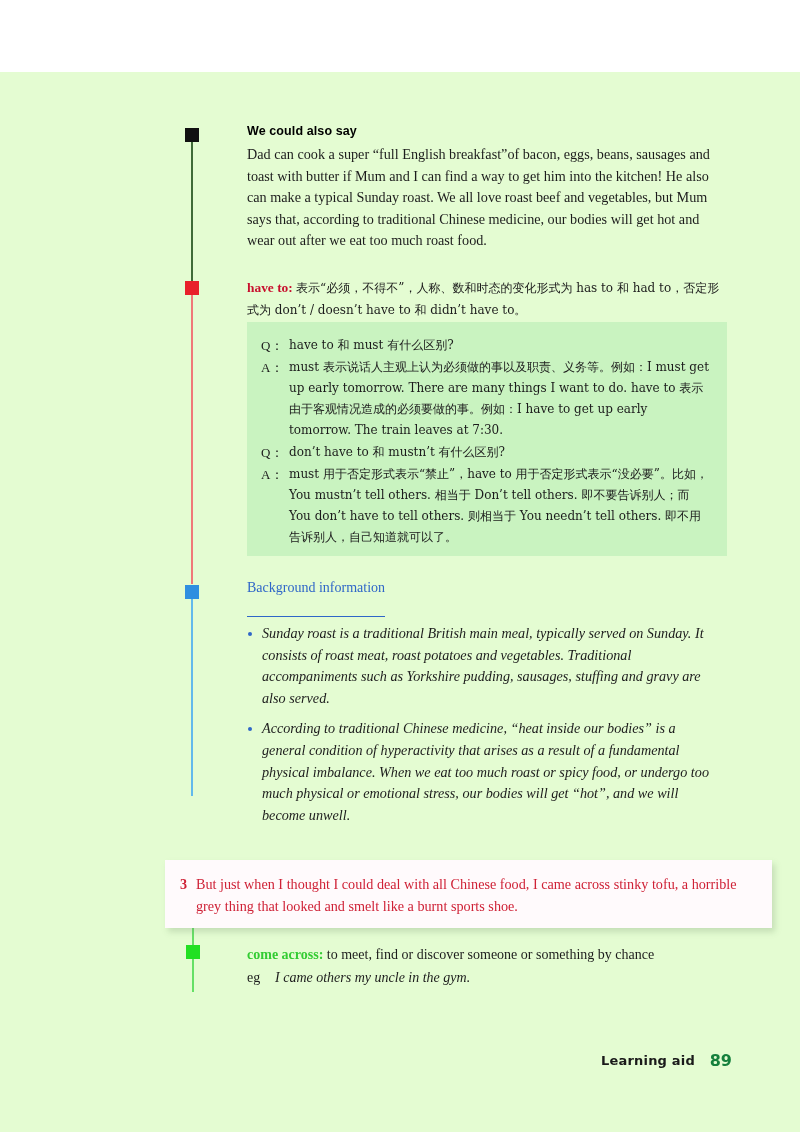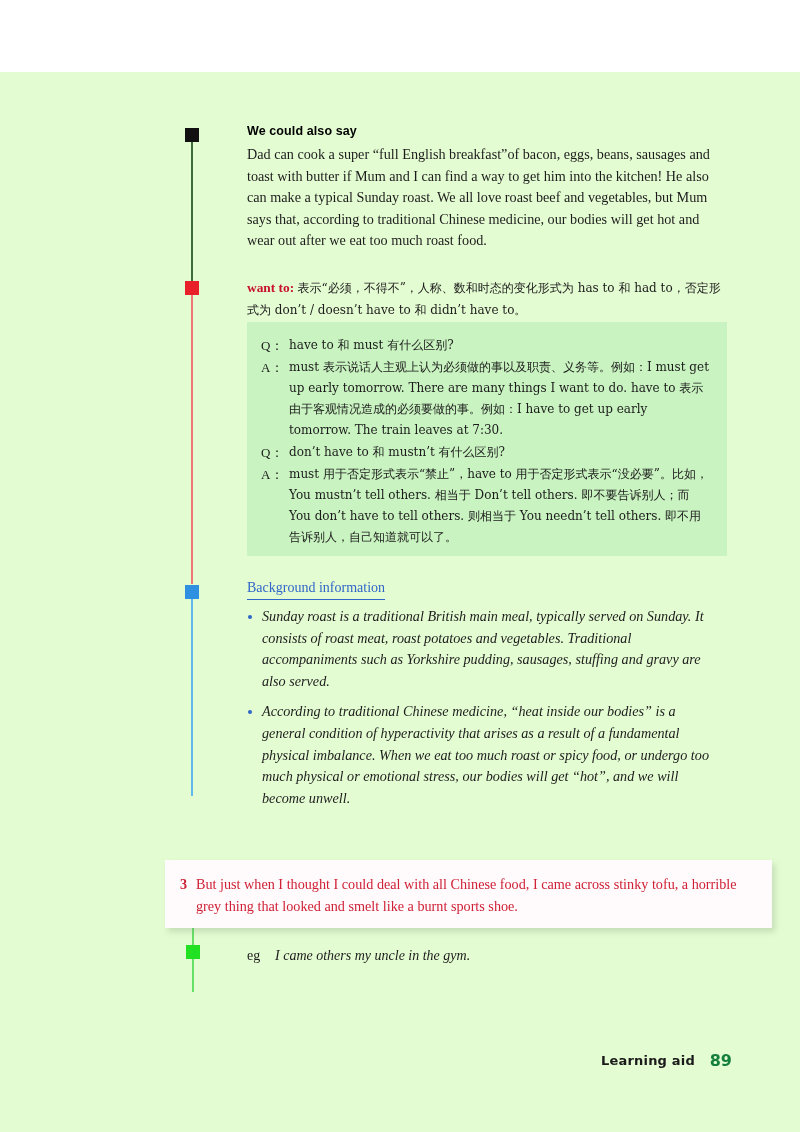--- a/index.html
+++ b/index.html
@@ -113,21 +113,21 @@
     flex: 1 1 auto;
   }
 
   
   .bg-heading {
     color: #2f66c8;
     font-size: 14px;
     line-height: 20px;
     display: inline-block;
     border-bottom: 1px solid #2f66c8;
-    padding-bottom: 1px;
+    padding-bottom: 18px;
   }
   .bullets {
     margin: 6px 16px 0 0;
     padding: 0;
     list-style: none;
     font-style: italic;
   }
   .bullets li {
     position: relative;
     padding-left: 15px;
@@ -249,21 +249,21 @@
   <div class="rail-square" style="left:186px; top:945px; background:#22e022;"></div>
 </div>
 
 <div class="content" style="top:124px;">
   <div class="sec-title">We could also say</div>
   <p class="body-para">Dad can cook a super “full English breakfast”of bacon, eggs, beans, sausages and toast with butter if Mum and I can find a way to get him into the kitchen! He also can make a typical Sunday roast. We all love roast beef and vegetables, but Mum says that, according to traditional Chinese medicine, our bodies will get hot and wear out after we eat too much roast food.</p>
 </div>
 
 <div class="content" style="top:277px;">
   <div class="gloss">
-    <span class="term">want to:</span>
+    <span class="term">have to:</span>
     <span class="cn">表示“必须，不得不”，人称、数和时态的变化形式为 has to 和 had to，否定形式为 don’t / doesn’t have to 和 didn’t have to。</span>
   </div>
 </div>
 
 <div class="qa-box">
   <div class="qa-inner">
     <div class="qa-row">
       <span class="qa-label">Q：</span>
       <span class="qa-text cn">have to 和 must 有什么区别?</span>
     </div>
@@ -299,20 +299,24 @@
 </div>
 
 <div class="quote-box">
   <div class="quote-inner">
     <span class="quote-num">3</span>
     <span class="quote-text">But just when I thought I could deal with all Chinese food, I came across stinky tofu, a horrible grey thing that looked and smelt like a burnt sports shoe.</span>
   </div>
 </div>
 
 <div class="ca-block">
+  <div>
+    <span class="ca-term">come across:</span>
+    <span>to meet, find or discover someone or something by chance</span>
+  </div>
   <div class="ca-eg-row">
     <span class="ca-eg-label">eg</span>
     <span class="ca-eg-text">I came others my uncle in the gym.</span>
   </div>
 </div>
 
 <div class="footer">
   <span class="footer-label">Learning aid</span>
   <span class="footer-page">89</span>
 </div>

